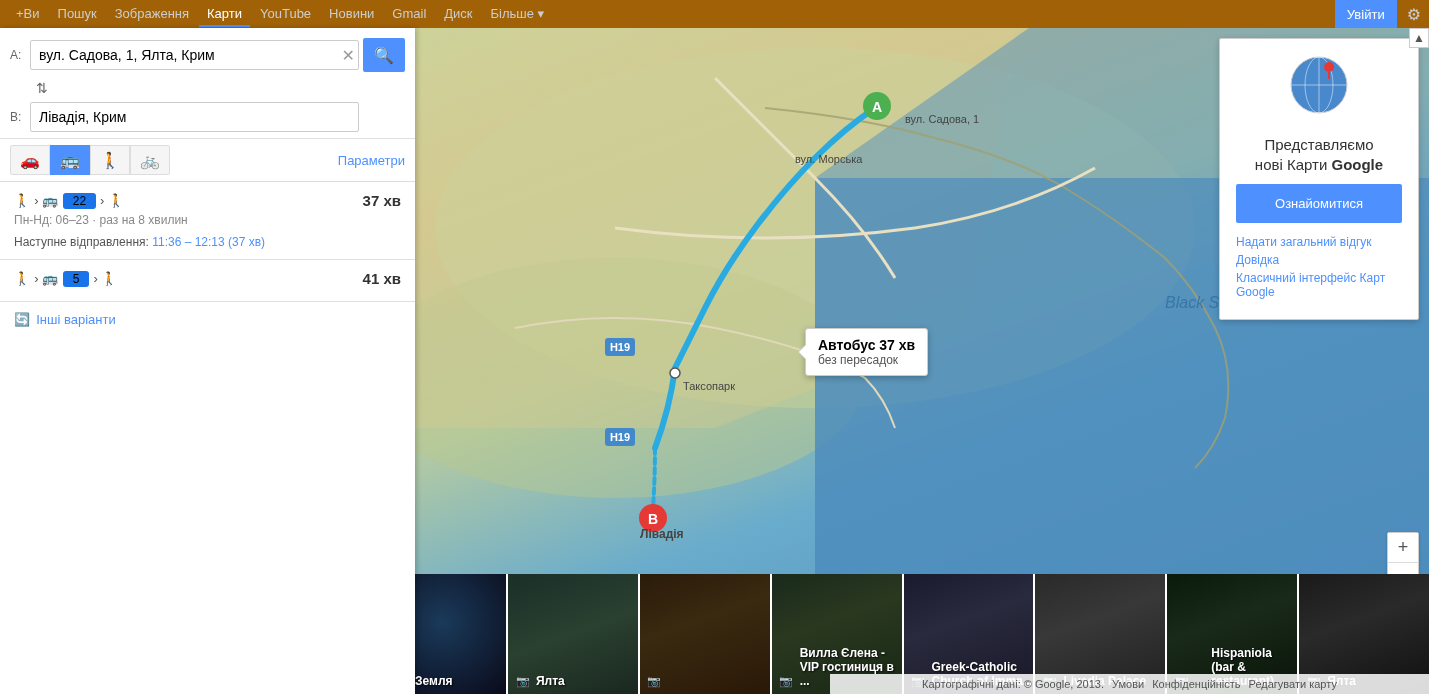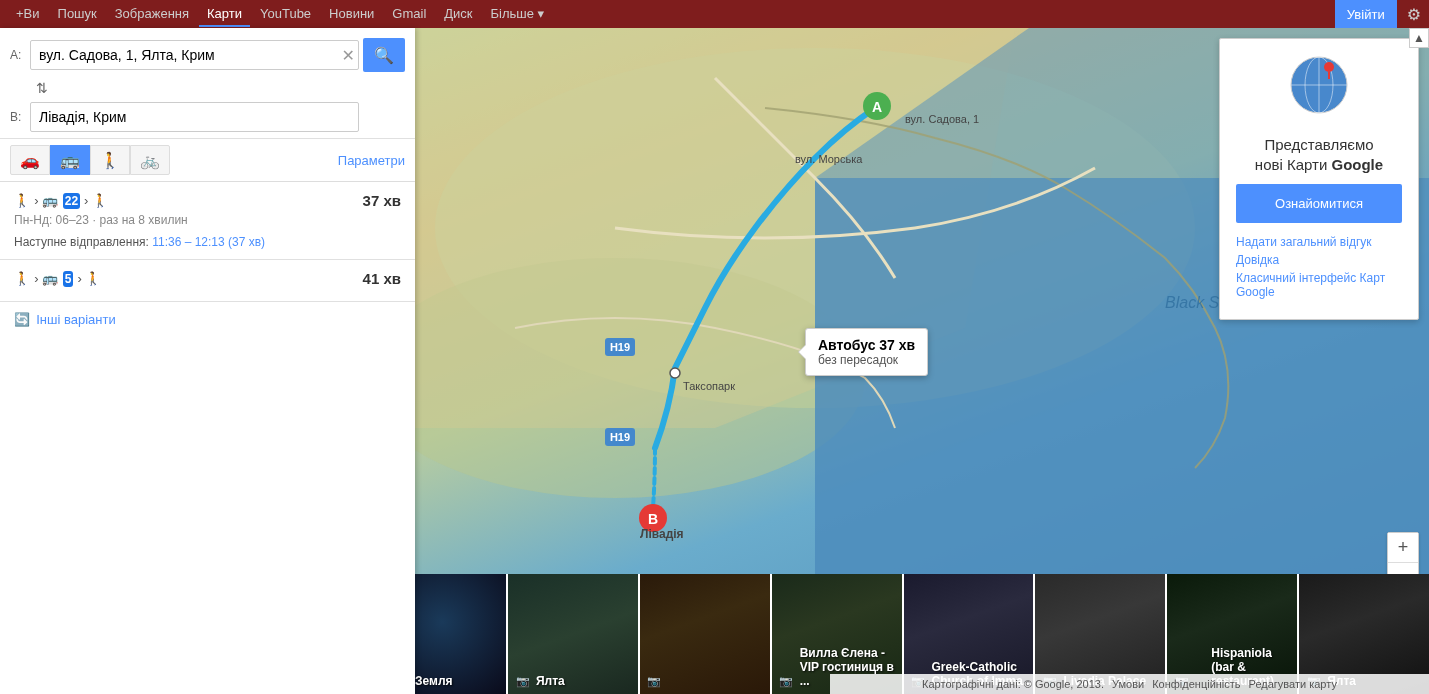--- a/index.html
+++ b/index.html
@@ -1,20 +1,20 @@
 <!DOCTYPE html>
 <html><head>
   <meta charset="utf-8">
   <style>
     * { margin: 0; padding: 0; box-sizing: border-box; }
     body { font-family: Arial, sans-serif; width: 1429px; height: 694px; overflow: hidden; background: #fff; }
 
     
     #topbar {
-      background: #7f1d1d;
+      background: #a16207;
       color: #ccc;
       height: 28px;
       display: flex;
       align-items: center;
       padding: 0 8px;
       font-size: 13px;
       position: relative;
     }
     #topbar .nav-items {
       display: flex;
@@ -179,25 +179,25 @@
     }
     .route-icons {
       display: flex;
       align-items: center;
       gap: 4px;
       font-size: 13px;
       color: #555;
     }
     .route-number {
       background: #1a73e8;
-      color: #ffffff;
+      color: #000000;
       border-radius: 3px;
-      padding: 1px 2px;
+      padding: 1px 10px;
       font-size: 12px;
-      font-weight: bold;
+      font-weight: normal;
     }
     .route-duration {
       font-size: 15px;
       font-weight: bold;
       color: #333;
     }
     .route-schedule {
       font-size: 12px;
       color: #888;
       margin-bottom: 8px;

